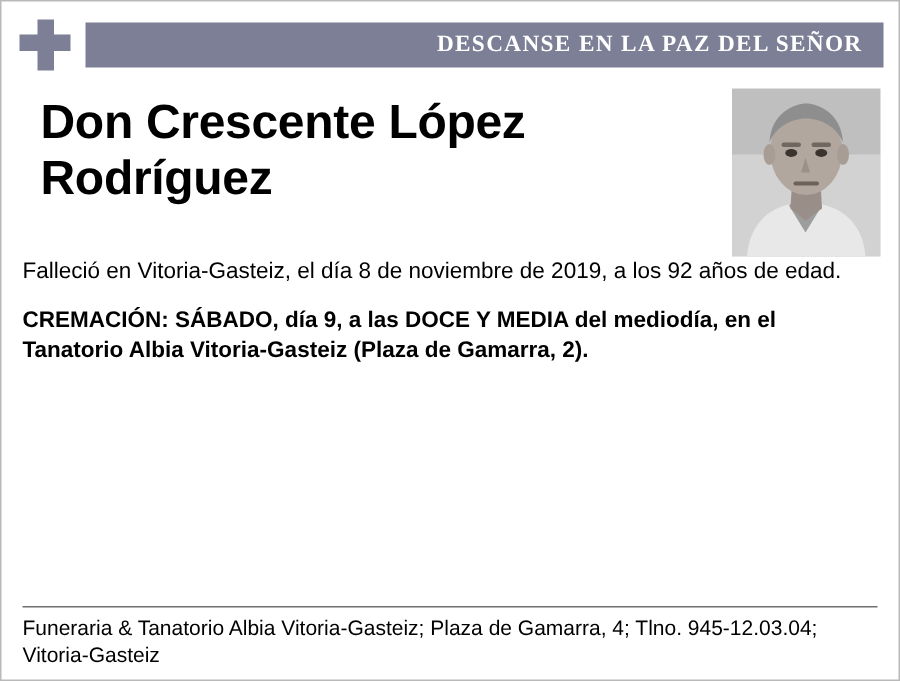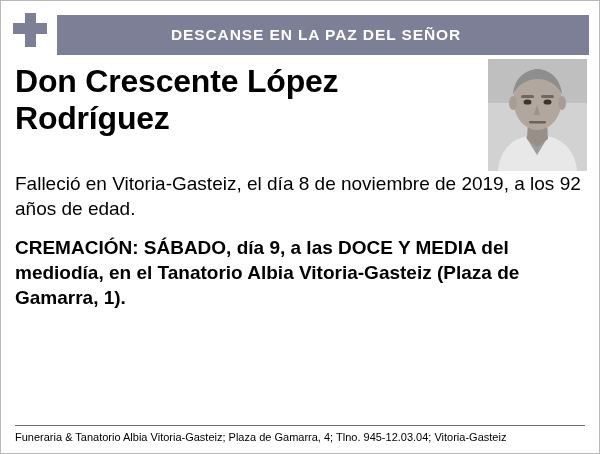--- a/index.html
+++ b/index.html
@@ -50,25 +50,26 @@
     top: 10px;
     width: 34px;
     height: 11px;
     background: #7d7f96;
   }
   .header-band {
     position: absolute;
     left: 56px;
     right: 10px;
     top: 14px;
-    height: 40px;
+    height: 30px;
     background: #7d7f96;
     display: flex;
     align-items: center;
-    justify-content: center;
+    justify-content: flex-end;
+    font-family: Liberation Serif, serif;
   }
   .header-band .band-text {
     color: #ffffff;
     font-size: 15.5px;
     font-weight: bold;
     letter-spacing: 0.9px;
     padding-right: 14px;
     white-space: nowrap;
   }
   
@@ -76,57 +77,58 @@
     position: relative;
     padding: 10px 12px 4px 14px;
     min-height: 104px;
   }
   .deceased-name {
     font-size: 32px;
     font-weight: bold;
     line-height: 1.16;
     letter-spacing: -0.2px;
     max-width: 420px;
+    margin-left: 12px;
   }
   .portrait {
     position: absolute;
     right: 12px;
     top: 6px;
     width: 99px;
     height: 112px;
     background: #cfcfcf;
     overflow: hidden;
   }
   .portrait svg { display: block; }
   
   .body-text {
     padding: 0 14px;
   }
   .para {
-    font-size: 19px;
+    font-size: 15px;
     line-height: 1.33;
     margin: 0 0 13px 0;
   }
   .para.bold {
     font-weight: bold;
   }
   .footer {
     position: absolute;
     left: 0;
     right: 0;
     bottom: 0;
     padding: 6px 14px 8px 14px;
   }
   .footer-rule {
     height: 1px;
     background: #6f6f6f;
     margin-bottom: 5px;
   }
   .footer-text {
-    font-size: 11px;
+    font-size: 14px;
     line-height: 1.25;
     color: #000;
   }
 </style>
 </head>
 <body>
 
 <div class="obituary">
 
   <div class="header">
@@ -166,21 +168,21 @@
 
         <path d="M49 46 L46 56 L52 56 Z" fill="#9c9189"></path>
 
         <rect x="41" y="62" width="17" height="2.6" rx="1.3" fill="#6d615a"></rect>
       </svg>
     </div>
   </div>
 
   <div class="body-text">
     <p class="para">Falleció en Vitoria-Gasteiz, el día 8 de noviembre de 2019, a los 92 años de edad.</p>
-    <p class="para bold">CREMACIÓN: SÁBADO, día 9, a las DOCE Y MEDIA del mediodía, en el Tanatorio Albia Vitoria-Gasteiz (Plaza de Gamarra, 1).</p>
+    <p class="para bold">CREMACIÓN: SÁBADO, día 9, a las DOCE Y MEDIA del mediodía, en el Tanatorio Albia Vitoria-Gasteiz (Plaza de Gamarra, 2).</p>
   </div>
 
   <div class="footer">
     <div class="footer-rule"></div>
     <div class="footer-text">Funeraria &amp; Tanatorio Albia Vitoria-Gasteiz; Plaza de Gamarra, 4; Tlno. 945-12.03.04; Vitoria-Gasteiz</div>
   </div>
 
 </div>
 
 </body></html>

